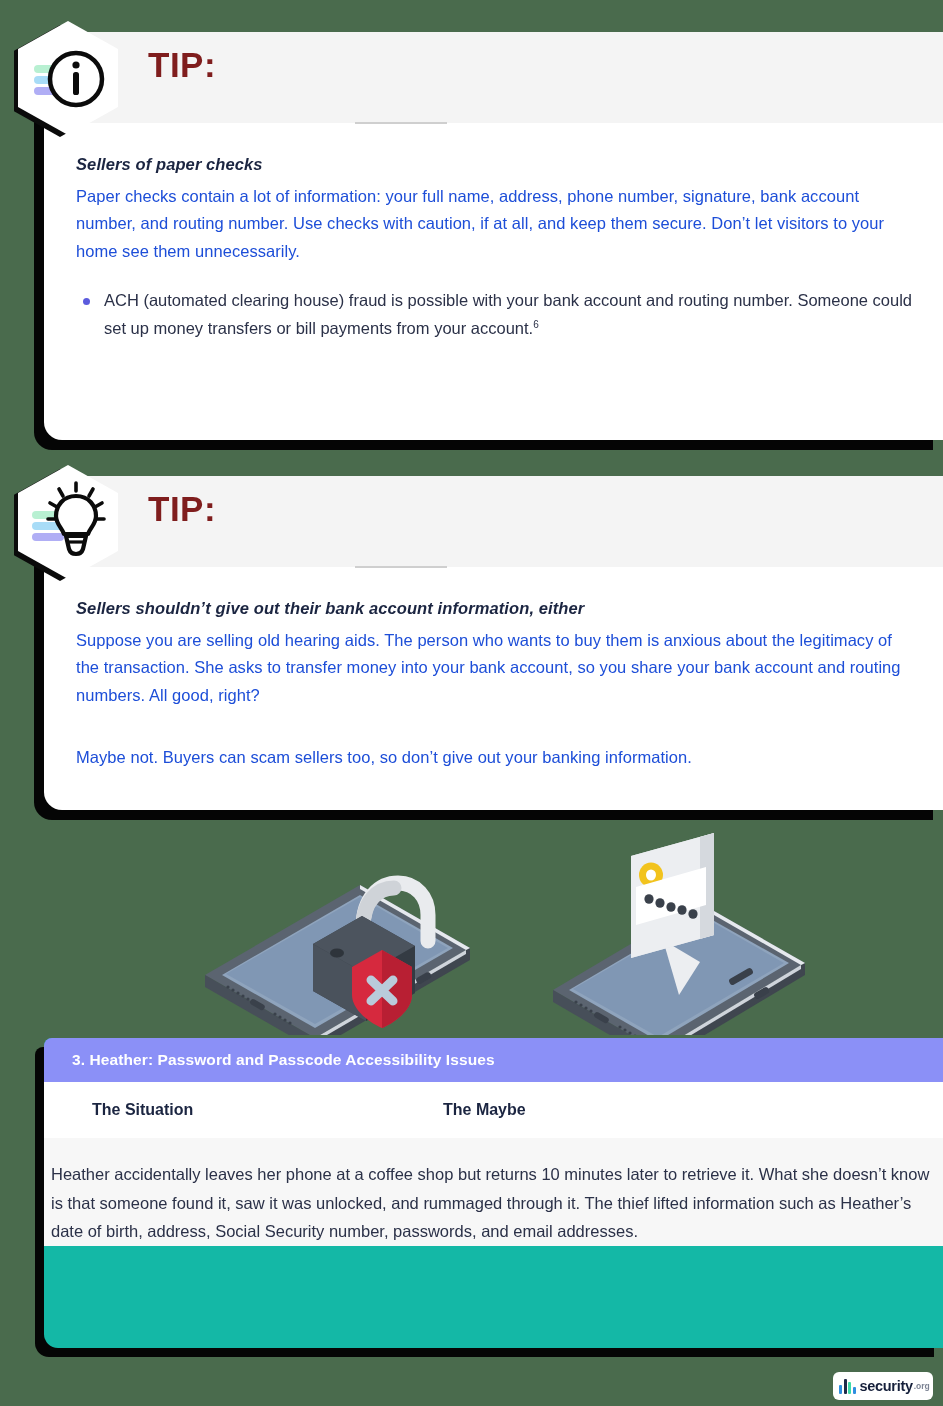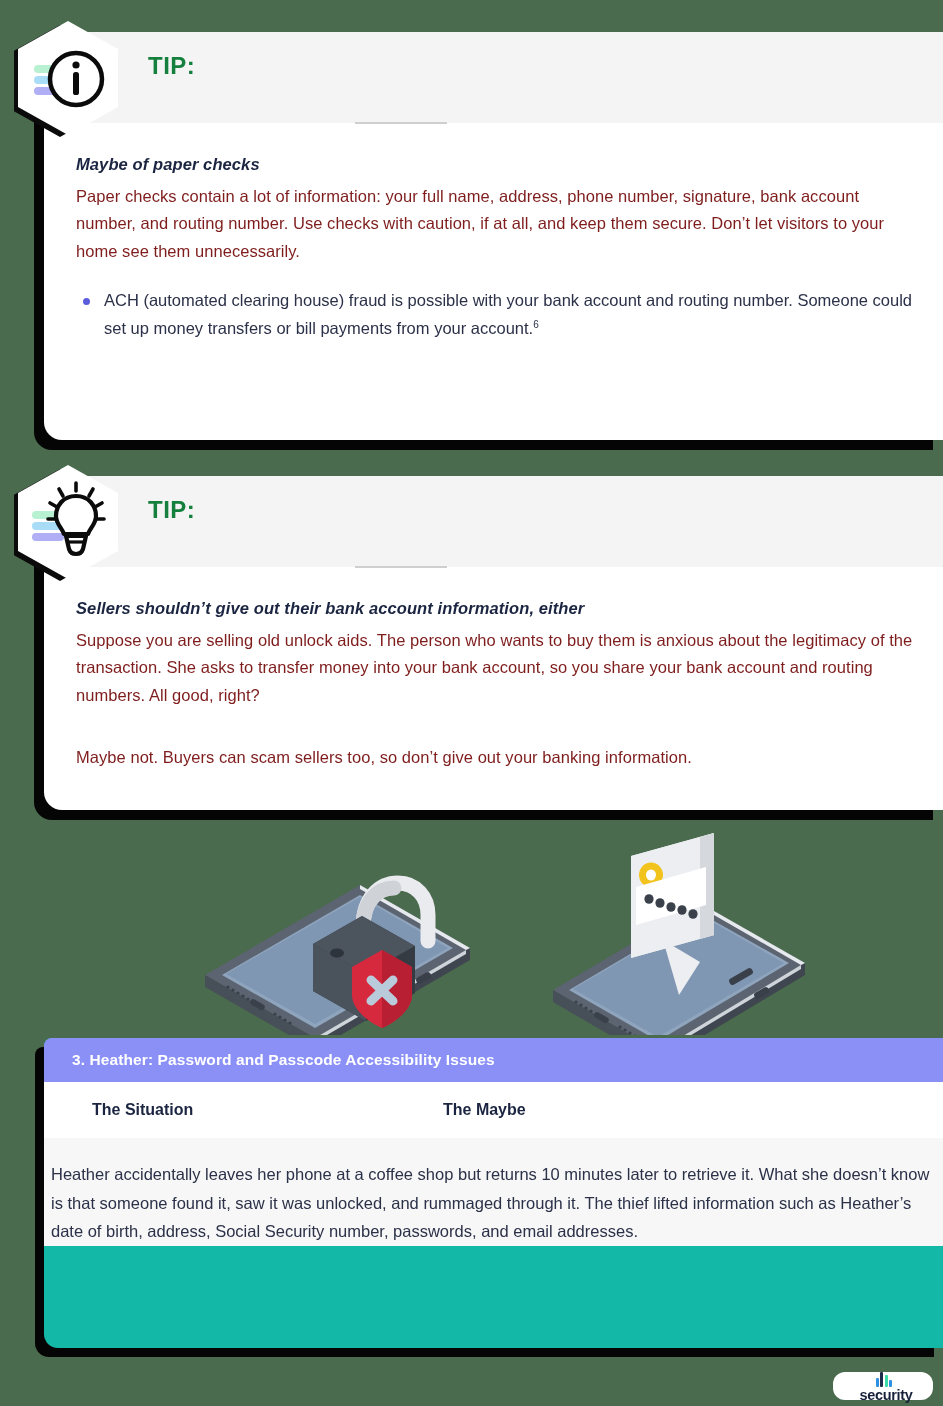--- a/index.html
+++ b/index.html
@@ -30,25 +30,25 @@
 
   .tip-header {
     position: relative;
     height: 91px;
     background: #f4f4f4;
     border-radius: 18px 0 0 0;
   }
   .tip-header .tip-label {
     position: absolute;
     left: 104px;
-    top: 20px;
-    font-size: 24px;
+    top: 13px;
+    font-size: 35px;
     font-weight: bold;
     letter-spacing: 0.5px;
-    color: #15803d;
+    color: #7f1d1d;
     font-family: "Liberation Sans", sans-serif;
   }
   .tip-divider {
     position: absolute;
     left: 311px;
     top: 90px;
     width: 92px;
     height: 2px;
     background: #cfcfcf;
   }
@@ -71,21 +71,21 @@
     font-style: italic;
     font-weight: bold;
     font-size: 16.5px;
     color: #1b2541;
     margin-bottom: 9px;
     letter-spacing: 0.1px;
   }
   .lead-para {
     font-size: 16.5px;
     line-height: 1.66;
-    color: #7f1d1d;
+    color: #1d4ed8;
     letter-spacing: 0.05px;
   }
   .tip-bullets { margin-top: 22px; list-style: none; }
   .tip-bullets li {
     position: relative;
     padding-left: 28px;
     margin-bottom: 28px;
     font-size: 16.5px;
     line-height: 1.66;
     color: #2b3148;
@@ -164,25 +164,24 @@
   .table-body .col-b { }
 
   
   .logo {
     position: absolute;
     left: 833px;
     top: 1372px;
     width: 100px;
     height: 28px;
     background: #ffffff;
-    border-radius: 12px;
+    border-radius: 6px;
     display: flex;
     align-items: center;
     padding-left: 6px;
-    flex-direction: column;
   }
   .logo-bars { display: flex; align-items: flex-end; height: 16px; gap: 1.5px; margin-right: 4px; }
   .logo-bars i { display: block; width: 3px; border-radius: 1px; }
   .lb1 { height: 9px;  background: #2f8fe0; }
   .lb2 { height: 15px; background: #1f2b4a; }
   .lb3 { height: 12px; background: #3ddba9; }
   .lb4 { height: 7px;  background: #2f8fe0; }
   .logo-word {
     font-size: 14.5px;
     font-weight: bold;
@@ -214,21 +213,21 @@
         <rect x="20" y="46" width="34" height="8" rx="4" fill="#b8f0d2"></rect>
         <rect x="20" y="57" width="34" height="8" rx="4" fill="#a8dcf7"></rect>
         <rect x="20" y="68" width="34" height="8" rx="4" fill="#b0aef5"></rect>
         <circle cx="62" cy="60" r="26" fill="#ffffff" stroke="#0b0b0b" stroke-width="4.5"></circle>
         <circle cx="62" cy="46" r="3.6" fill="#0b0b0b"></circle>
         <rect x="59" y="53" width="6" height="23" rx="2.6" fill="#0b0b0b"></rect>
       </svg>
     </div>
 
     <div class="tip-body">
-      <div class="lead-title">Maybe of paper checks</div>
+      <div class="lead-title">Sellers of paper checks</div>
       <div class="lead-para">Paper checks contain a lot of information: your full name, address, phone number, signature, bank account number, and routing number. Use checks with caution, if at all, and keep them secure. Don’t let visitors to your home see them unnecessarily.</div>
       <ul class="tip-bullets">
         <li><span>ACH (automated clearing house) fraud is possible with your bank account and routing number. Someone could set up money transfers or bill payments from your account.</span><sup>6</sup></li>
       </ul>
     </div>
   </div>
 
   <div class="tip-card tip-card-2">
     <div class="tip-header">
       <div class="tip-label">TIP:</div>
@@ -252,21 +251,21 @@
           <line x1="90" y1="56" x2="82" y2="56"></line>
         </g>
         <path d="M62 33 C49 33 42 43 42 53 C42 61 48 65 50 71 L74 71 C76 65 82 61 82 53 C82 43 75 33 62 33 Z" fill="#ffffff" stroke="#0b0b0b" stroke-width="4.2" stroke-linejoin="round"></path>
         <path d="M52 73 L72 73 L69 86 C68 89 66 91 62 91 C58 91 56 89 55 86 Z" fill="#ffffff" stroke="#0b0b0b" stroke-width="4.2" stroke-linejoin="round"></path>
         <line x1="53" y1="79" x2="71" y2="79" stroke="#0b0b0b" stroke-width="3.2"></line>
       </svg>
     </div>
 
     <div class="tip-body">
       <div class="lead-title">Sellers shouldn’t give out their bank account information, either</div>
-      <div class="lead-para">Suppose you are selling old unlock aids. The person who wants to buy them is anxious about the legitimacy of the transaction. She asks to transfer money into your bank account, so you share your bank account and routing numbers. All good, right?</div>
+      <div class="lead-para">Suppose you are selling old hearing aids. The person who wants to buy them is anxious about the legitimacy of the transaction. She asks to transfer money into your bank account, so you share your bank account and routing numbers. All good, right?</div>
       <div class="lead-para gap-para">Maybe not. Buyers can scam sellers too, so don’t give out your banking information.</div>
     </div>
   </div>
 
   <div class="illustrations">
     <svg width="943" height="220" viewBox="0 0 943 220">
 
       <g>
 
         <path d="M205 160 L360 70 L470 133 L315 223 Z" fill="#5b6470"></path>

